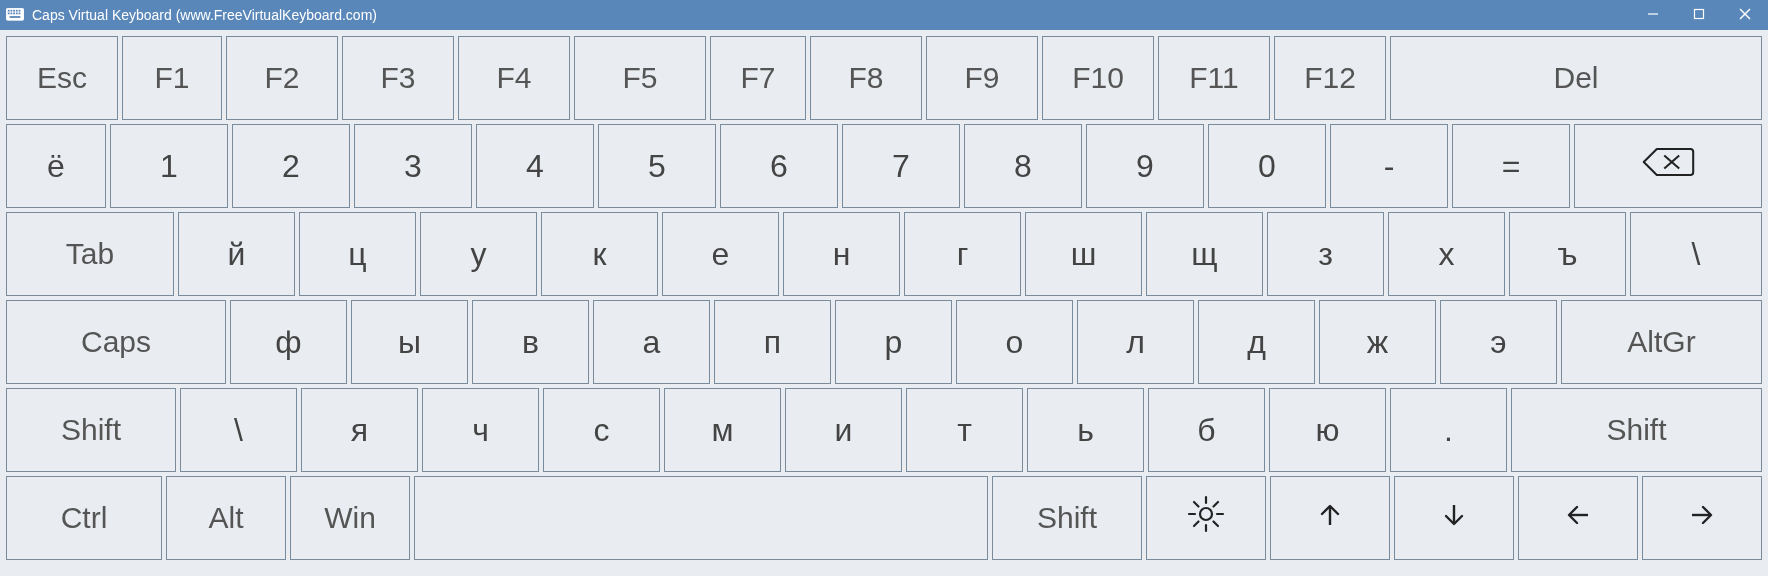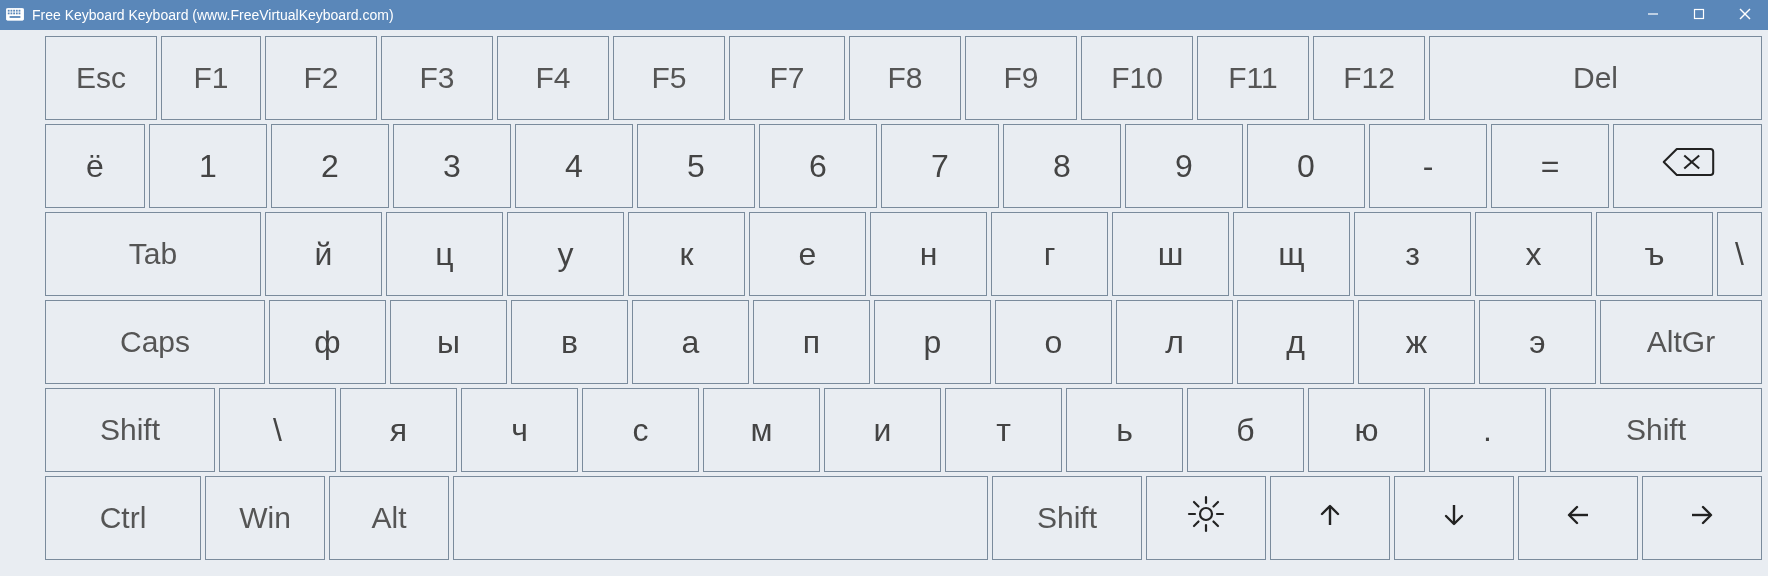--- a/index.html
+++ b/index.html
@@ -36,21 +36,20 @@
     height: 30px;
     display: flex;
     align-items: center;
     justify-content: center;
     color: #fff;
   }
   .titlebar .win-btn svg { width: 12px; height: 12px; }
   
   .keyboard {
     padding: 6px;
-    margin-left: 39px;
   }
   .kb-row {
     display: flex;
     gap: 4px;
     margin-bottom: 4px;
   }
   .kb-row:last-child { margin-bottom: 0; }
   .key {
     background: #e9edf2;
     border: 1px solid #7a8b9c;
@@ -81,21 +80,21 @@
         <rect x="11" y="2" width="2" height="2" fill="#5a87b9"></rect>
         <rect x="14" y="2" width="2" height="2" fill="#5a87b9"></rect>
         <rect x="2" y="5" width="2" height="2" fill="#5a87b9"></rect>
         <rect x="5" y="5" width="2" height="2" fill="#5a87b9"></rect>
         <rect x="8" y="5" width="2" height="2" fill="#5a87b9"></rect>
         <rect x="11" y="5" width="2" height="2" fill="#5a87b9"></rect>
         <rect x="14" y="5" width="2" height="2" fill="#5a87b9"></rect>
         <rect x="4" y="9" width="12" height="2" fill="#5a87b9"></rect>
       </svg>
   </span>
-  <span class="title-text">Free Keyboard Keyboard (www.FreeVirtualKeyboard.com)</span>
+  <span class="title-text">Caps Virtual Keyboard (www.FreeVirtualKeyboard.com)</span>
   <span class="spacer"></span>
   <div class="win-btn">
     <span><svg viewBox="0 0 12 12">
           <line x1="1" y1="6" x2="11" y2="6" stroke="#fff" stroke-width="1.2"></line>
         </svg></span>
   </div>
   <div class="win-btn">
     <span><svg viewBox="0 0 12 12">
           <rect x="1.5" y="1.5" width="9" height="9" fill="none" stroke="#fff" stroke-width="1.2"></rect>
         </svg></span>
@@ -119,24 +118,24 @@
       </div>
     <div class="key small-text" style="width:112px">
         <span>F2</span>
       </div>
     <div class="key small-text" style="width:112px">
         <span>F3</span>
       </div>
     <div class="key small-text" style="width:112px">
         <span>F4</span>
       </div>
-    <div class="key small-text" style="width:112px">
+    <div class="key small-text" style="width:132px">
         <span>F5</span>
       </div>
-    <div class="key small-text" style="width:116px">
+    <div class="key small-text" style="width:96px">
         <span>F7</span>
       </div>
     <div class="key small-text" style="width:112px">
         <span>F8</span>
       </div>
     <div class="key small-text" style="width:112px">
         <span>F9</span>
       </div>
     <div class="key small-text" style="width:112px">
         <span>F10</span>
@@ -197,21 +196,21 @@
         <svg viewBox="0 0 60 36">
             <path d="M18 4 H54 a3 3 0 0 1 3 3 V29 a3 3 0 0 1 -3 3 H18 L4 18 Z" stroke-linejoin="round"></path>
             <line x1="26" y1="11" x2="42" y2="25"></line>
             <line x1="42" y1="11" x2="26" y2="25"></line>
           </svg>
       </span>
     </div>
   </div>
 
   <div class="kb-row">
-    <div class="key small-text" style="width:216px">
+    <div class="key small-text" style="width:168px">
         <span>Tab</span>
       </div>
     <div class="key" style="width:117px">
         <span>й</span>
       </div>
     <div class="key" style="width:117px">
         <span>ц</span>
       </div>
     <div class="key" style="width:117px">
         <span>у</span>
@@ -330,24 +329,24 @@
     <div class="key small-text" style="flex:1">
         <span>Shift</span>
       </div>
   </div>
 
   <div class="kb-row">
     <div class="key small-text" style="width:156px">
         <span>Ctrl</span>
       </div>
     <div class="key small-text" style="width:120px">
+        <span>Alt</span>
+      </div>
+    <div class="key small-text" style="width:120px">
         <span>Win</span>
-      </div>
-    <div class="key small-text" style="width:120px">
-        <span>Alt</span>
       </div>
     <div class="key" style="flex:1">
         <span></span>
       </div>
     <div class="key small-text" style="width:150px">
         <span>Shift</span>
       </div>
     <div class="key icon" style="width:120px">
       <span>
         <svg viewBox="0 0 40 40">

